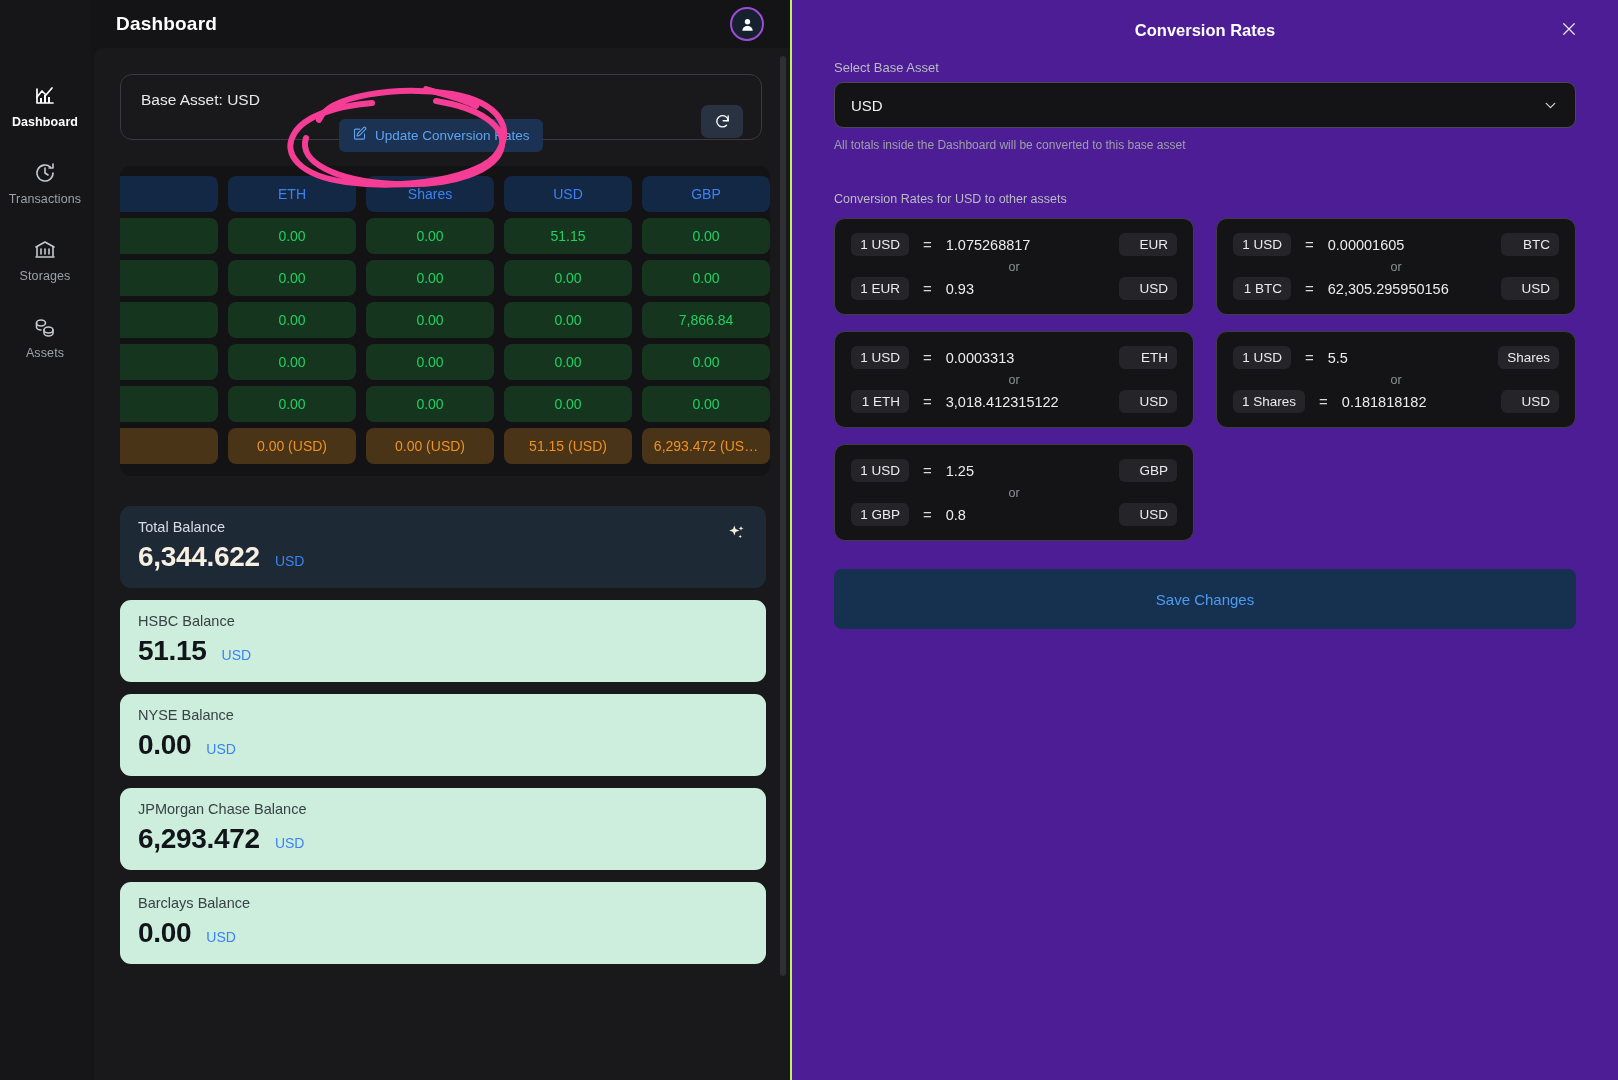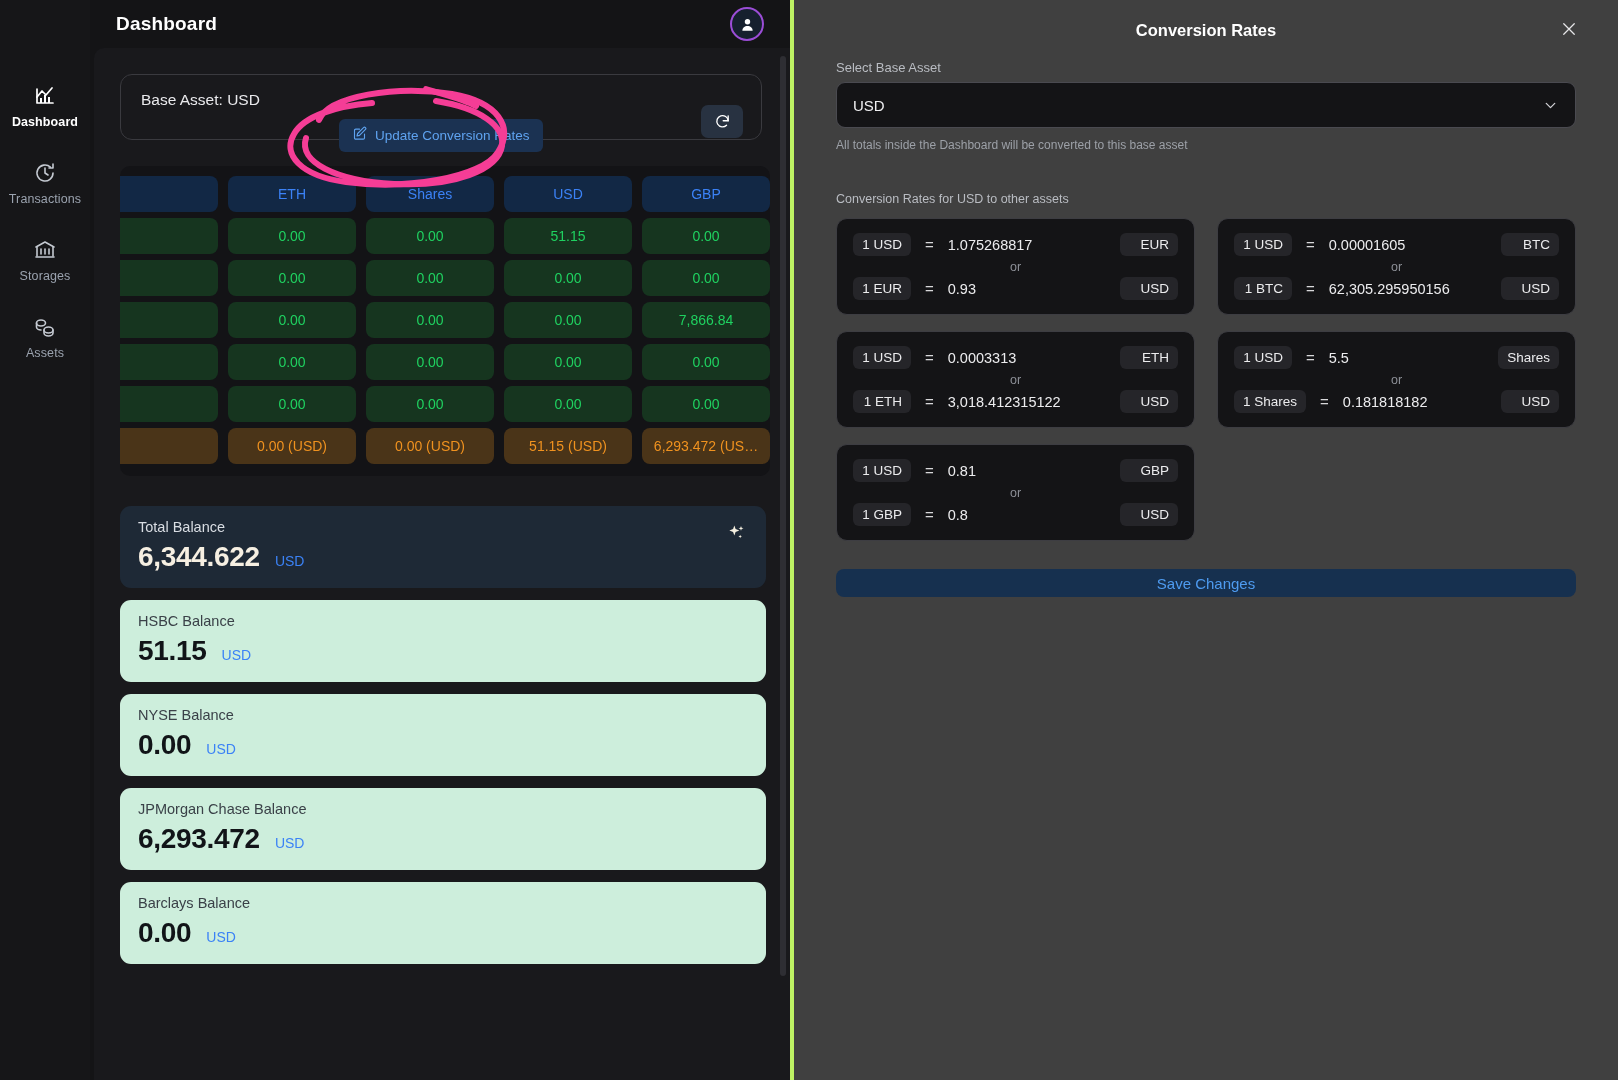--- a/index.html
+++ b/index.html
@@ -181,22 +181,22 @@
     right: 4px; top: 8px;
     width: 6px; height: 920px;
     background: #2e2e33;
     border-radius: 3px;
   }
 
   
   #panel {
     flex: 1;
     height: 1080px;
-    background: #404040;
-    border-left: 4px solid #bef264;
+    background: #4c1d95;
+    border-left: 2px solid #bef264;
     padding: 14px 42px 0 42px;
     position: relative;
     overflow: hidden;
   }
   #panel-head {
     display: flex; align-items: center; justify-content: center;
     position: relative;
     height: 32px;
   }
   #panel-title { font-size: 16.5px; font-weight: bold; color: #ffffff; }
@@ -240,21 +240,21 @@
     white-space: nowrap;
     min-width: 58px;
     text-align: right;
   }
   .eq { color: #d8d8da; font-size: 15px; }
   .rate-val { flex: 1; font-size: 14.5px; color: #ececee; }
   .or { text-align: center; font-size: 12.5px; color: #8d9097; margin: 4px 0 3px; }
 
   #save-btn {
     margin-top: 28px;
-    height: 28px;
+    height: 60px;
     background: #16304f;
     border-radius: 8px;
     display: flex; align-items: center; justify-content: center;
     cursor: pointer;
   }
   #save-btn span { color: #4e9bf0; font-size: 15px; }
 </style>
 </head>
 <body>
 
@@ -543,21 +543,21 @@
           <span class="pill">1 Shares</span>
           <span class="eq">=</span>
           <span class="rate-val">0.181818182</span>
           <span class="pill">USD</span>
         </div>
       </div>
       <div class="rate-card">
         <div class="rate-line">
           <span class="pill">1 USD</span>
           <span class="eq">=</span>
-          <span class="rate-val">0.81</span>
+          <span class="rate-val">1.25</span>
           <span class="pill">GBP</span>
         </div>
         <div class="or">or</div>
         <div class="rate-line">
           <span class="pill">1 GBP</span>
           <span class="eq">=</span>
           <span class="rate-val">0.8</span>
           <span class="pill">USD</span>
         </div>
       </div>

